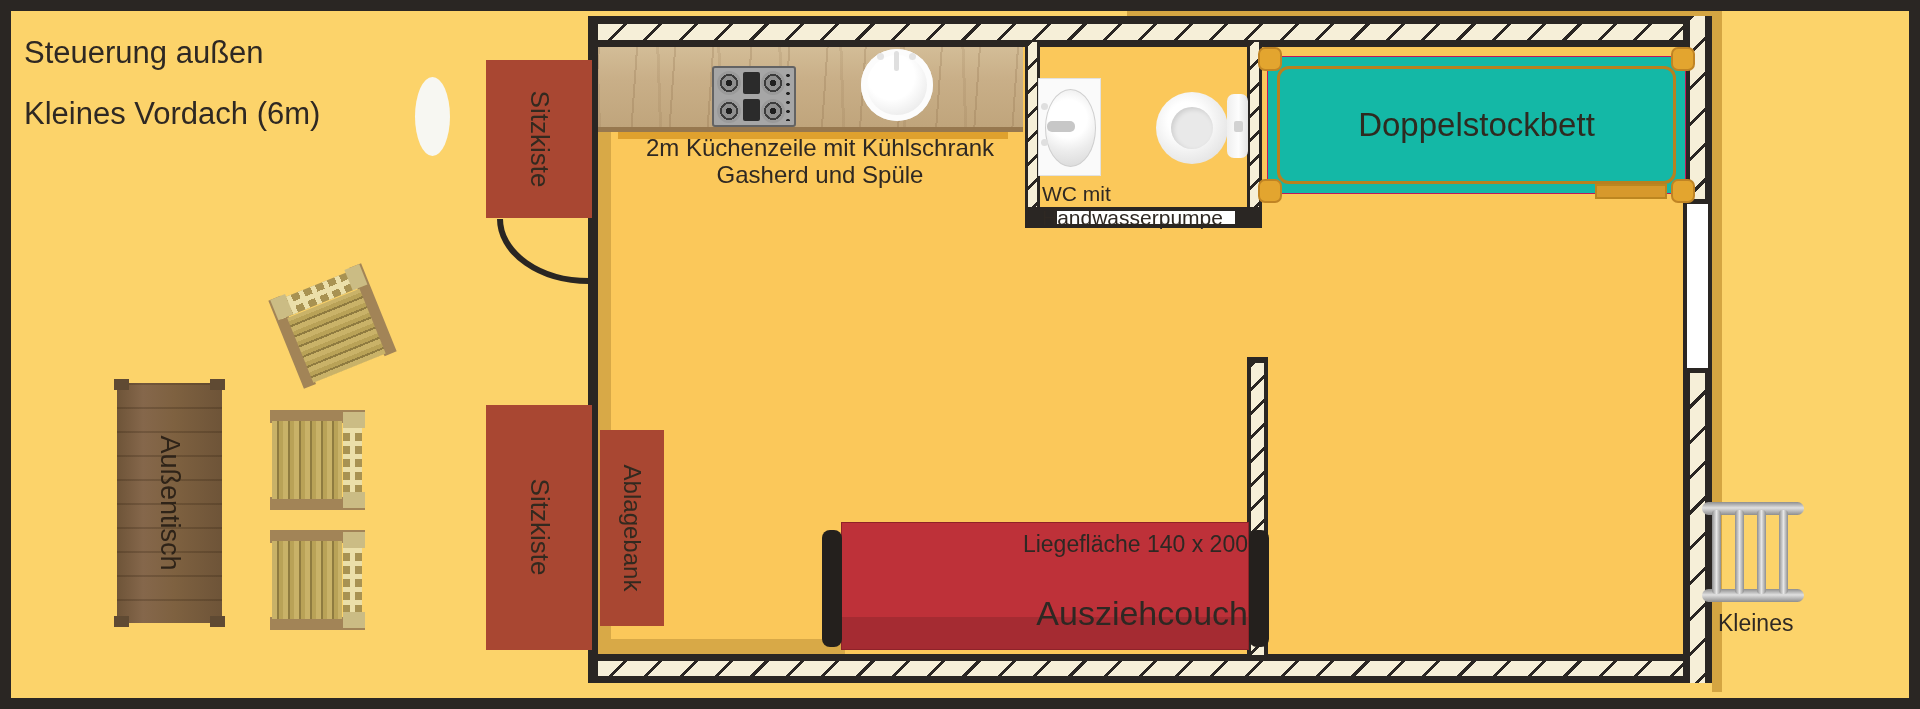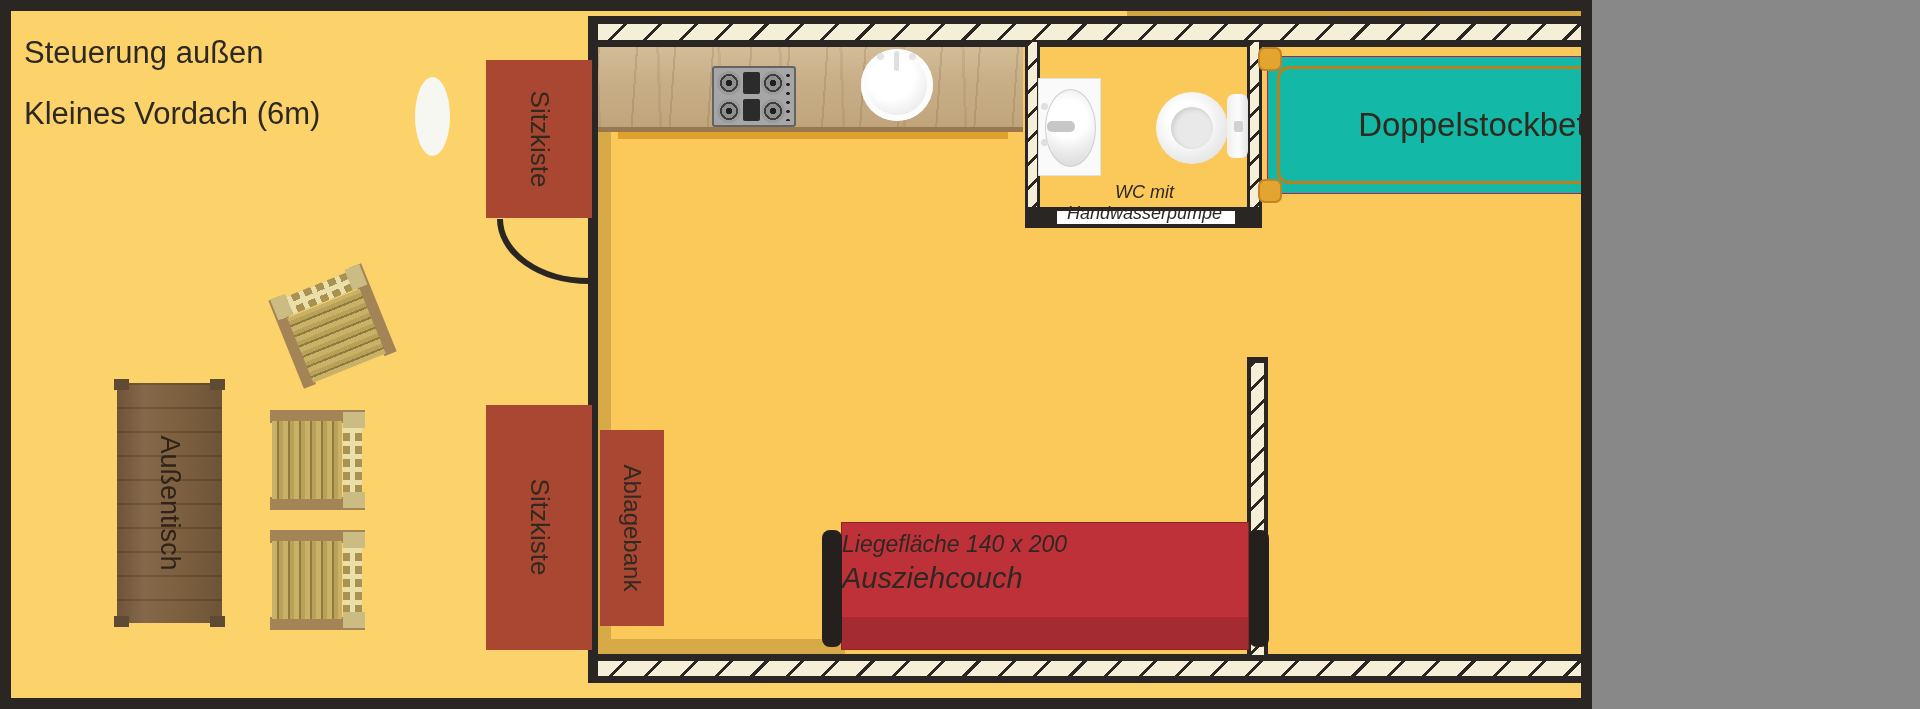--- a/index.html
+++ b/index.html
@@ -1,17 +1,17 @@
 <!DOCTYPE html>
 <html><head>
 <meta charset="utf-8">
 <style>
   html,body{margin:0;padding:0;background:#888;}
   #canvas{
-    position:relative; width:1592px; height:709px; overflow:hidden;
+    position:relative; width:1920px; height:709px; overflow:hidden;
     background:#FCD36A;
     font-family:"Liberation Sans", sans-serif;
     color:#2E2823;
   }
   .abs{position:absolute;}
   
   .frame{position:absolute; inset:0; border:11px solid #2A2623; pointer-events:none; z-index:50;}
 
   
   .hatch{ background-color:#F6EFD8;
@@ -28,21 +28,21 @@
   
   .floor{left:598px;top:47px;width:1085px;height:608px;background:#FBC85A;}
   .floor-shadow-left{left:598px;top:127px;width:13px;height:528px;background:#D8A947;}
   .floor-shadow-bottom{left:598px;top:639px;width:247px;height:16px;background:#D8A947;}
 
   
   .wc-wall-l{left:1025px;top:42px;width:15px;height:170px;border-left:3px solid #2A2623;border-right:3px solid #2A2623;box-sizing:border-box;}
   .wc-wall-r{left:1247px;top:42px;width:15px;height:170px;border-left:3px solid #2A2623;border-right:3px solid #2A2623;box-sizing:border-box;}
   .wc-wall-b{left:1025px;top:207px;width:237px;height:21px;background:#2A2623;}
   .wc-door{left:1057px;top:211px;width:178px;height:13px;background:#FFFFFF;}
-  .wc-label{left:1042px;top:182px;width:205px;text-align:center;font-size:18px;font-style:italic;}
+  .wc-label{left:1042px;top:182px;width:205px;text-align:left;font-size:21px;}
 
   .wc-sink{left:1038px;top:78px;width:63px;height:98px;background:#FAFAFA;border:1px solid #E2E2E2;box-sizing:border-box;}
   .wc-sink-basin{left:6px;top:10px;width:49px;height:76px;border-radius:50%;
      background:radial-gradient(circle at 45% 38%, #FFFFFF 0 35%, #ECECEC 60%, #D5D5D5 100%);
      border:1px solid #CFCFCF;position:absolute;}
   .wc-sink-slot{left:8px;top:42px;width:28px;height:11px;border-radius:5px;background:#C7C7C7;position:absolute;}
   .wc-dot{width:7px;height:7px;border-radius:50%;background:#DFDFDF;position:absolute;left:2px;}
   .toilet-bowl{left:1156px;top:92px;width:72px;height:72px;border-radius:50%;
      background:radial-gradient(circle at 42% 40%, #FFFFFF 0 30%, #F0F0F0 55%, #D8D8D8 100%);}
   .toilet-seat{left:1171px;top:107px;width:42px;height:42px;border-radius:50%;background:#E9E9E9;box-shadow:inset 2px 2px 5px rgba(0,0,0,.12);}
@@ -83,23 +83,23 @@
   .knob-bed{background:#FBAC22;border:2px solid #DD8F16;box-sizing:border-box;}
   .bunk-tab{left:1595px;top:184px;width:72px;height:15px;background:#D7992C;border:2px solid #BC8620;box-sizing:border-box;}
   .bunk-text{position:absolute;inset:0;display:flex;flex-direction:column;justify-content:center;text-align:center;font-size:33px;line-height:44px;color:#2E2A20;}
   .dbed{left:1267px;top:360px;width:419px;height:295px;background:#F9A929;border:2px solid #DD8F16;}
   .dbed-inner{position:absolute;inset:11px;border:3px solid #DD8F16;border-radius:14px;}
   .dbed-text{position:absolute;inset:0;display:flex;align-items:center;justify-content:center;font-size:35px;color:#2E2A20;}
 
   
   .couch{left:841px;top:522px;width:408px;height:128px;background:#BE3139;border:1px solid #8F2228;box-sizing:border-box;}
   .couch-bottom{position:absolute;left:0;bottom:0;width:100%;height:32px;background:#A52B32;}
-  .couch-text{position:absolute;inset:0;text-align:left;padding-top:7px;font-style:italic;}
+  .couch-text{position:absolute;inset:0;text-align:right;padding-top:7px;}
   .couch-line1{font-size:23px;line-height:28px;}
-  .couch-line2{font-size:29px;line-height:40px;}
+  .couch-line2{font-size:34px;line-height:40px;margin-top:35px;}
   .armrest{width:20px;height:117px;border-radius:8px;background:#24201D;}
 
   
   .chest{background:#A94732;}
   .vlabel{position:absolute;white-space:nowrap;color:#32291F;transform:translate(-50%,-50%) rotate(90deg);}
 
   
   .note{left:24px;top:22px;width:430px;font-size:31px;line-height:61px;}
   .oval{left:415px;top:77px;width:35px;height:79px;border-radius:50%;background:#F7F7F2;}
   .table{left:117px;top:383px;width:105px;height:240px;
@@ -202,20 +202,24 @@
     <div class="burner" style="left:47px;top:3px"></div>
     <div class="burner" style="left:47px;top:31px"></div>
     <div class="stove-sq" style="left:29px;top:4px"></div>
     <div class="stove-sq" style="left:29px;top:31px"></div>
     <div class="stove-knobs"></div>
   </div>
   <div class="abs ksink"></div>
   <div class="abs ksink-stem"></div>
   <div class="abs ksink-dot" style="left:877px;top:53px"></div>
   <div class="abs ksink-dot" style="left:909px;top:53px"></div>
+  <div class="abs kitchen-label">
+    <div>2m Küchenzeile mit Kühlschrank</div>
+    <div>Gasherd und Spüle</div>
+  </div>
 
   <div class="abs hatch-fine wc-wall-l"></div>
   <div class="abs hatch-fine wc-wall-r"></div>
   <div class="abs wc-wall-b"></div>
   <div class="abs wc-door"></div>
   <div class="abs wc-sink">
     <div class="wc-sink-basin"></div>
     <div class="wc-sink-slot"></div>
     <div class="wc-dot" style="top:24px"></div>
     <div class="wc-dot" style="top:60px"></div>

